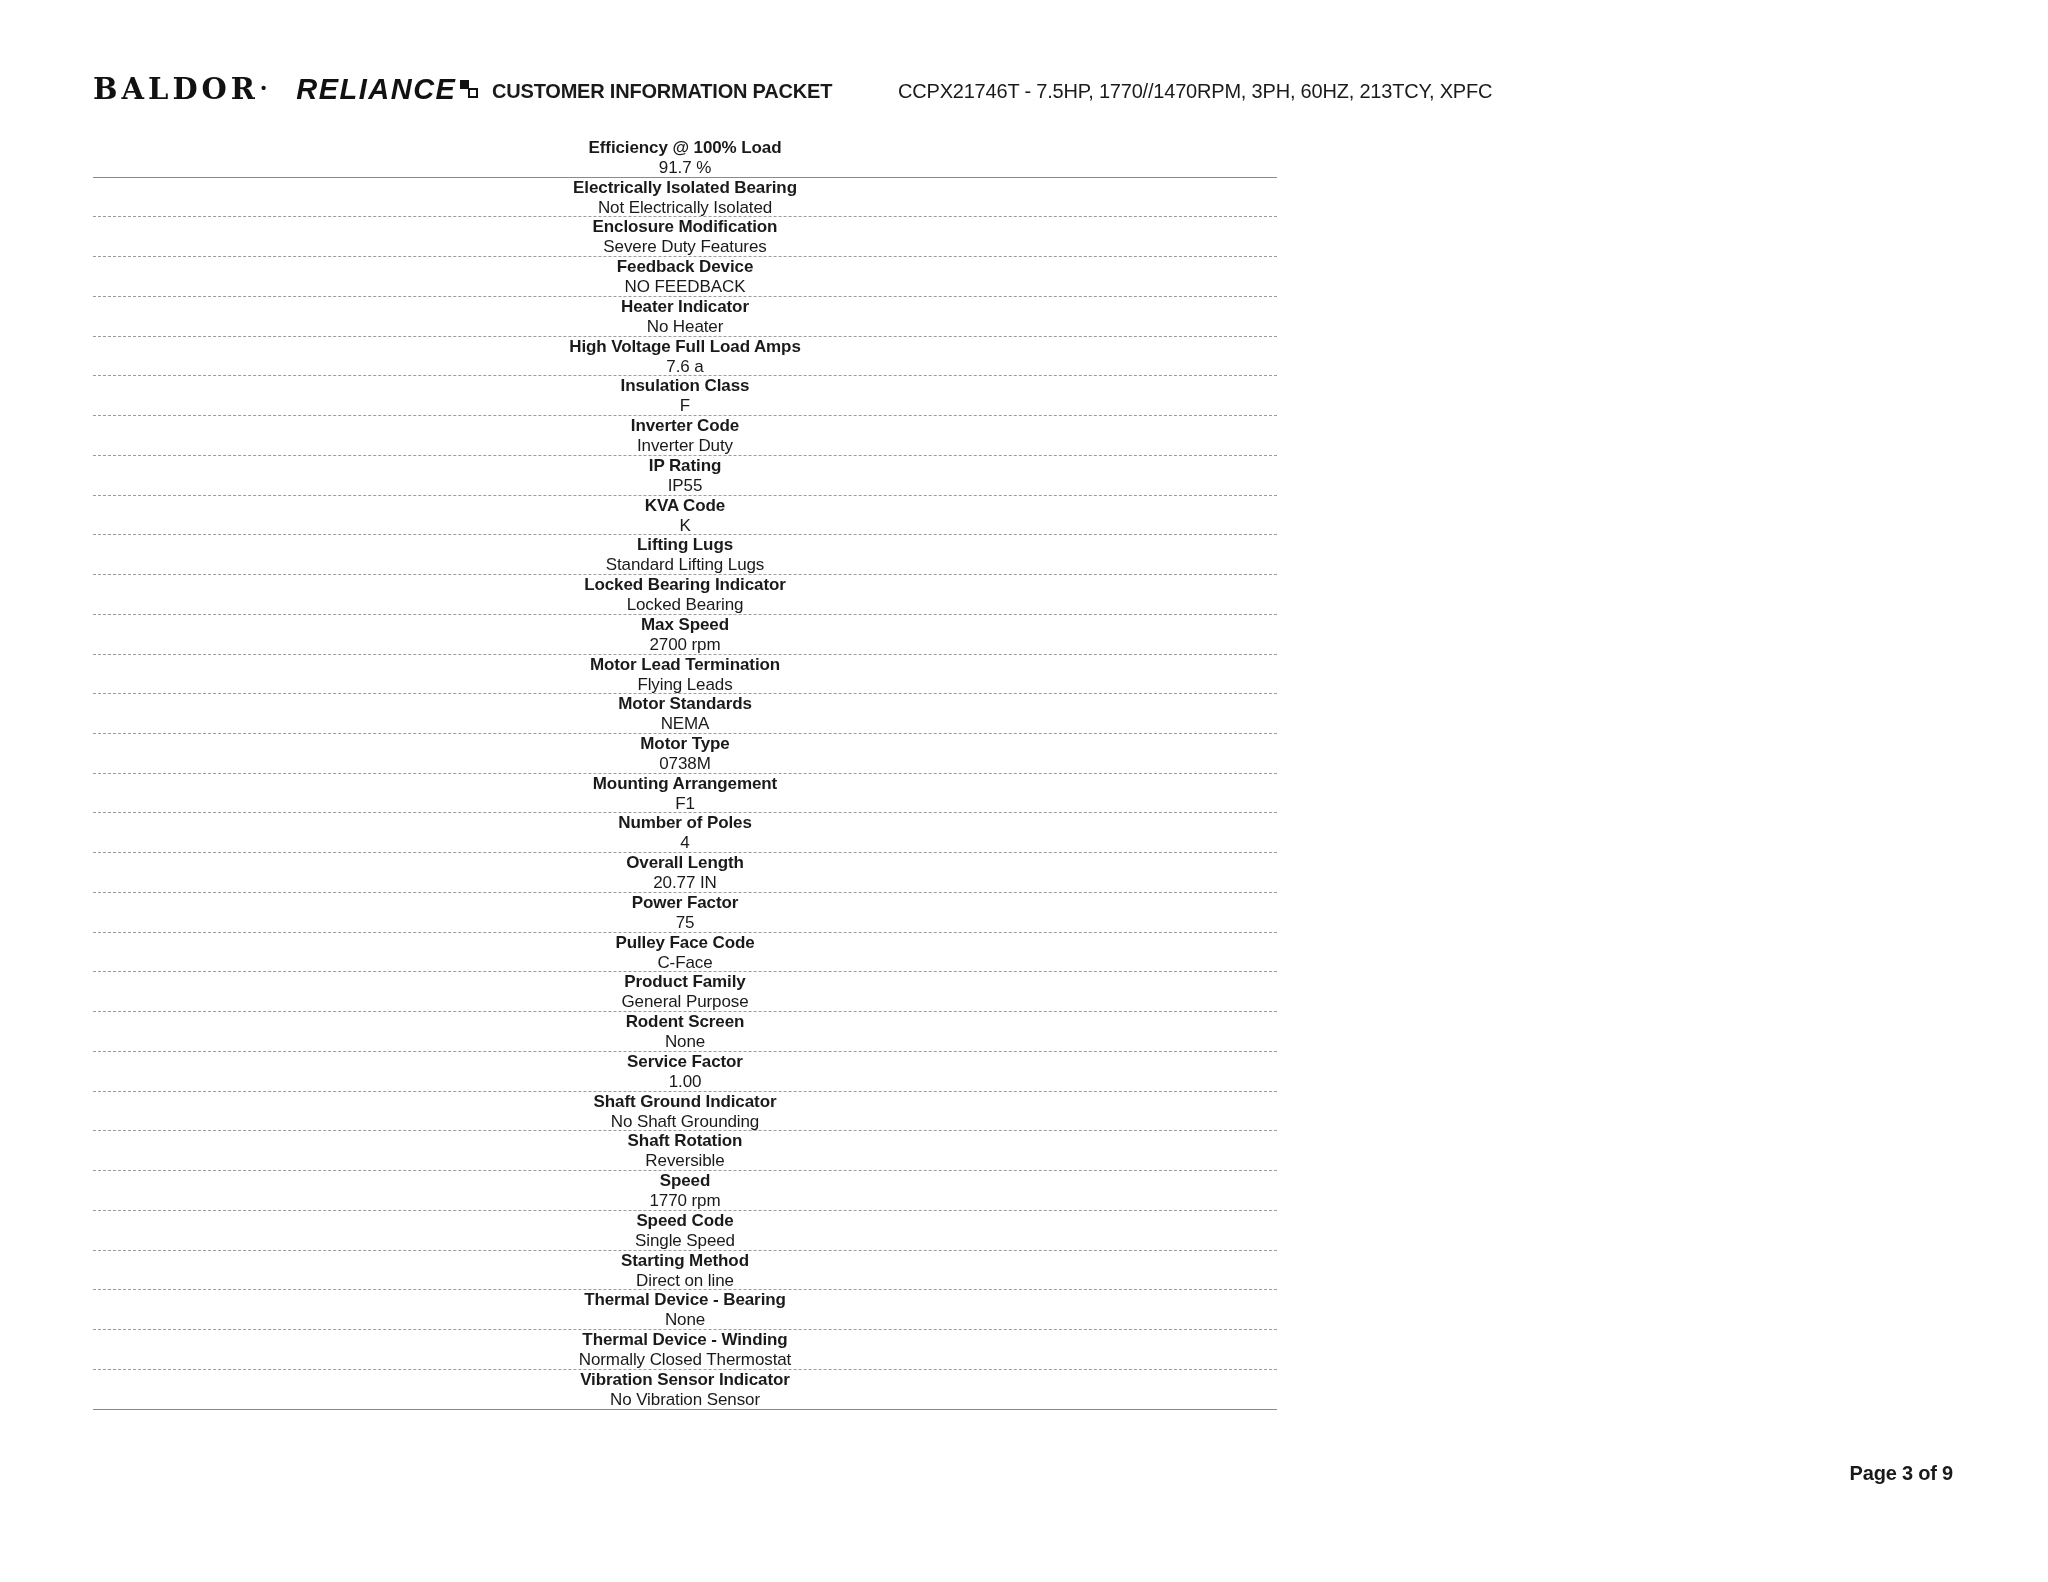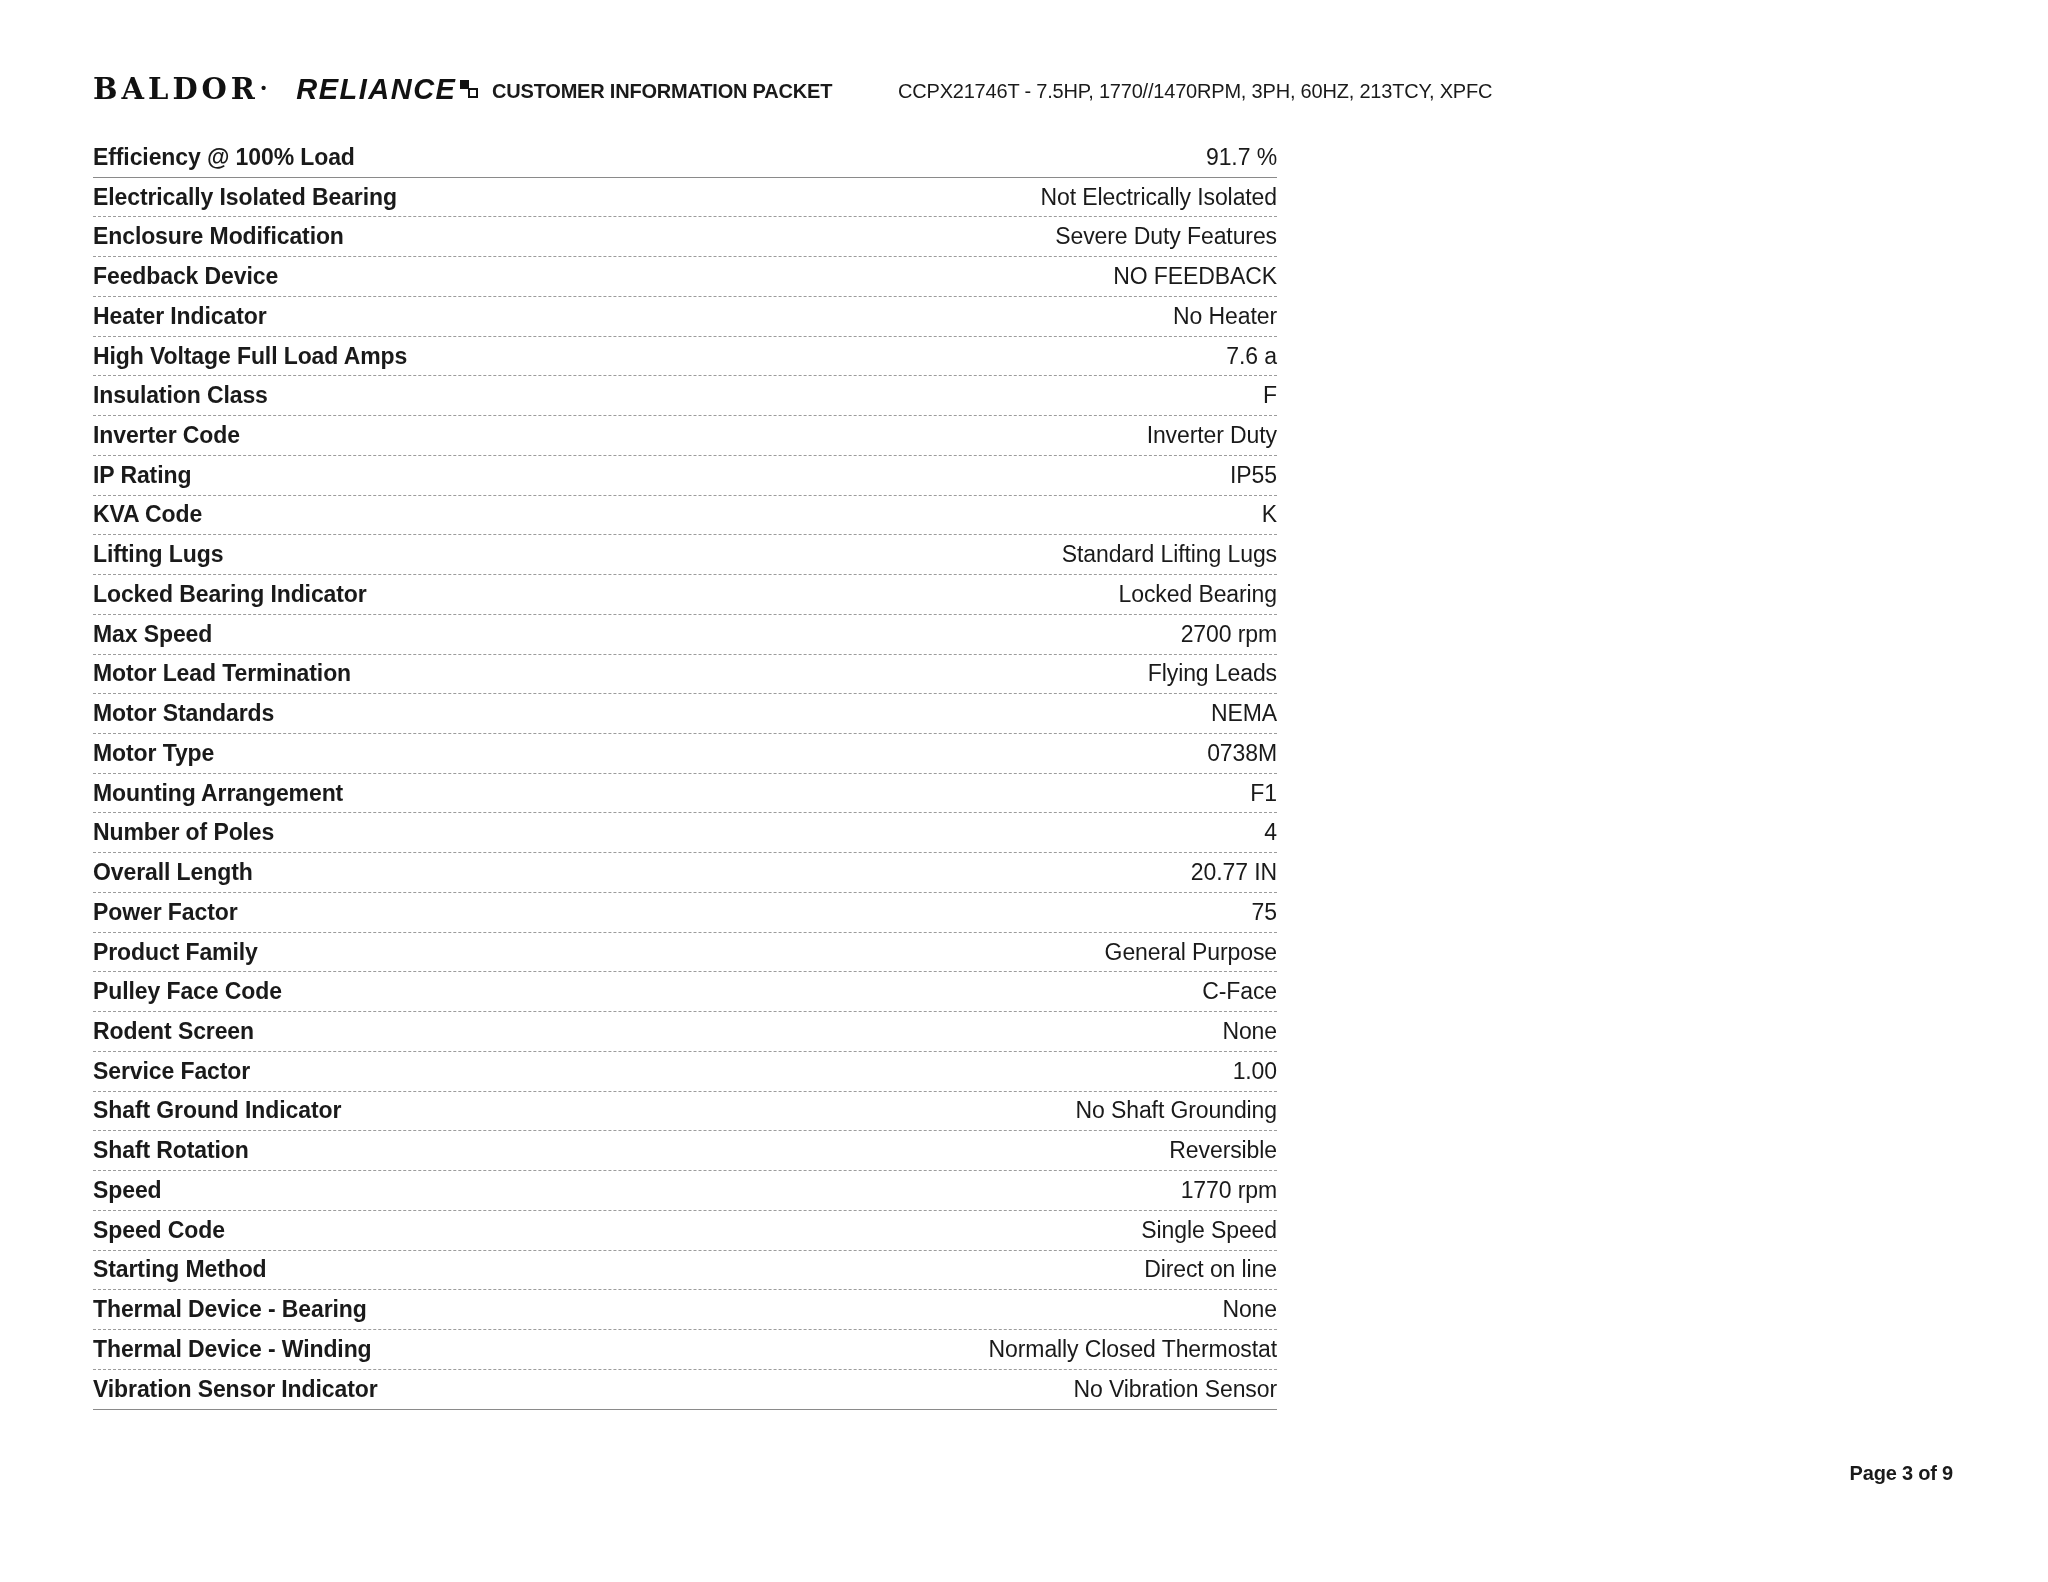--- a/index.html
+++ b/index.html
@@ -49,22 +49,23 @@
   }
 
   
   .spec-table{
     position:absolute;left:93px;top:138px;width:1184px;
   }
   .spec-row{
     display:flex;justify-content:space-between;align-items:center;
     height:38.74px;
     border-bottom:1px dashed #9c9c9c;
-    font-size:23px;letter-spacing:-0.1px;
-    white-space:nowrap;
+    font-size:17px;letter-spacing:-0.1px;
+    white-space:nowrap;
+    flex-direction:column;
   }
   .spec-row.first,.spec-row.last{border-bottom:1px solid #8a8a8a;}
   .spec-label{font-weight:700;}
   .spec-value{font-weight:400;text-align:left;}
 
   
   .page-footer{
     position:absolute;top:1462px;right:95px;
     font-size:20px;font-weight:600;letter-spacing:-0.2px;
   }
@@ -159,26 +160,26 @@
       </div>
       <div class="spec-row">
         <span class="spec-label">Overall Length</span>
         <span class="spec-value">20.77 IN</span>
       </div>
       <div class="spec-row">
         <span class="spec-label">Power Factor</span>
         <span class="spec-value">75</span>
       </div>
       <div class="spec-row">
+        <span class="spec-label">Pulley Face Code</span>
+        <span class="spec-value">C-Face</span>
+      </div>
+      <div class="spec-row">
         <span class="spec-label">Product Family</span>
         <span class="spec-value">General Purpose</span>
-      </div>
-      <div class="spec-row">
-        <span class="spec-label">Pulley Face Code</span>
-        <span class="spec-value">C-Face</span>
       </div>
       <div class="spec-row">
         <span class="spec-label">Rodent Screen</span>
         <span class="spec-value">None</span>
       </div>
       <div class="spec-row">
         <span class="spec-label">Service Factor</span>
         <span class="spec-value">1.00</span>
       </div>
       <div class="spec-row">

